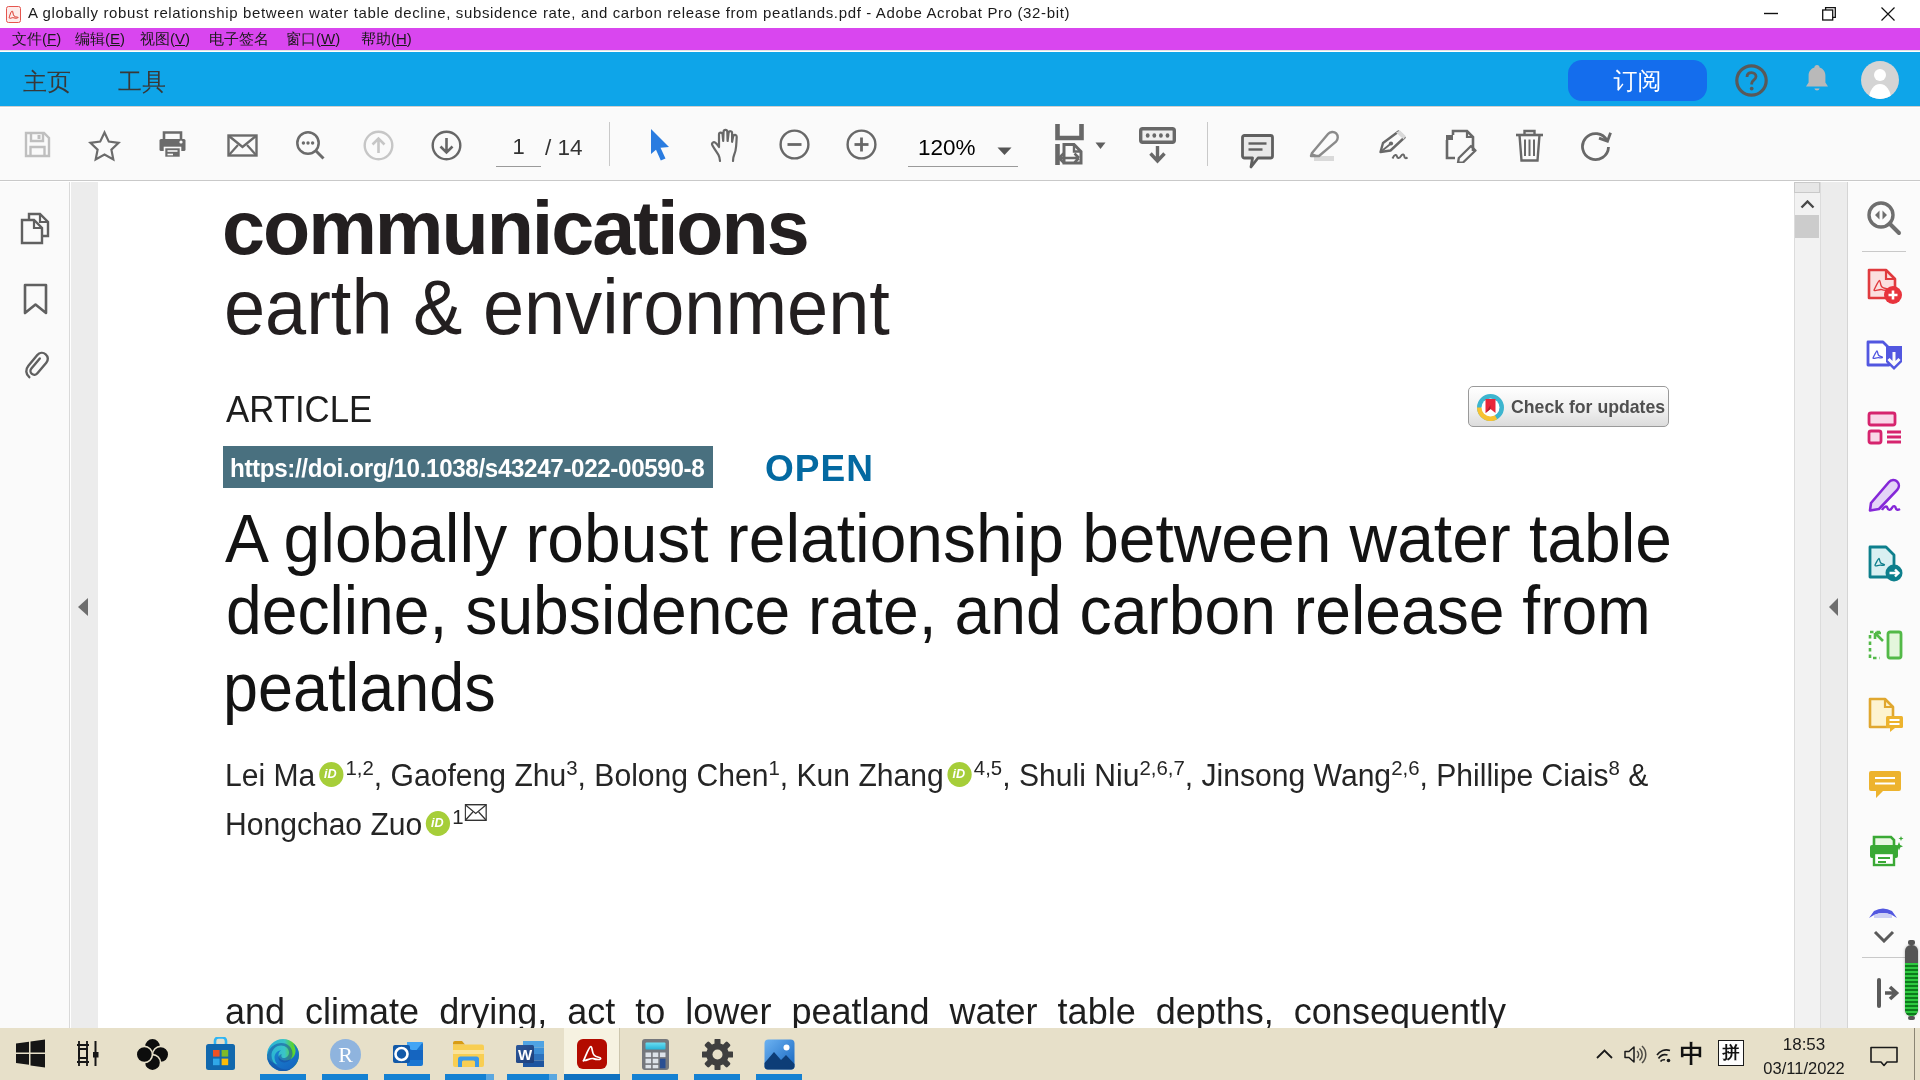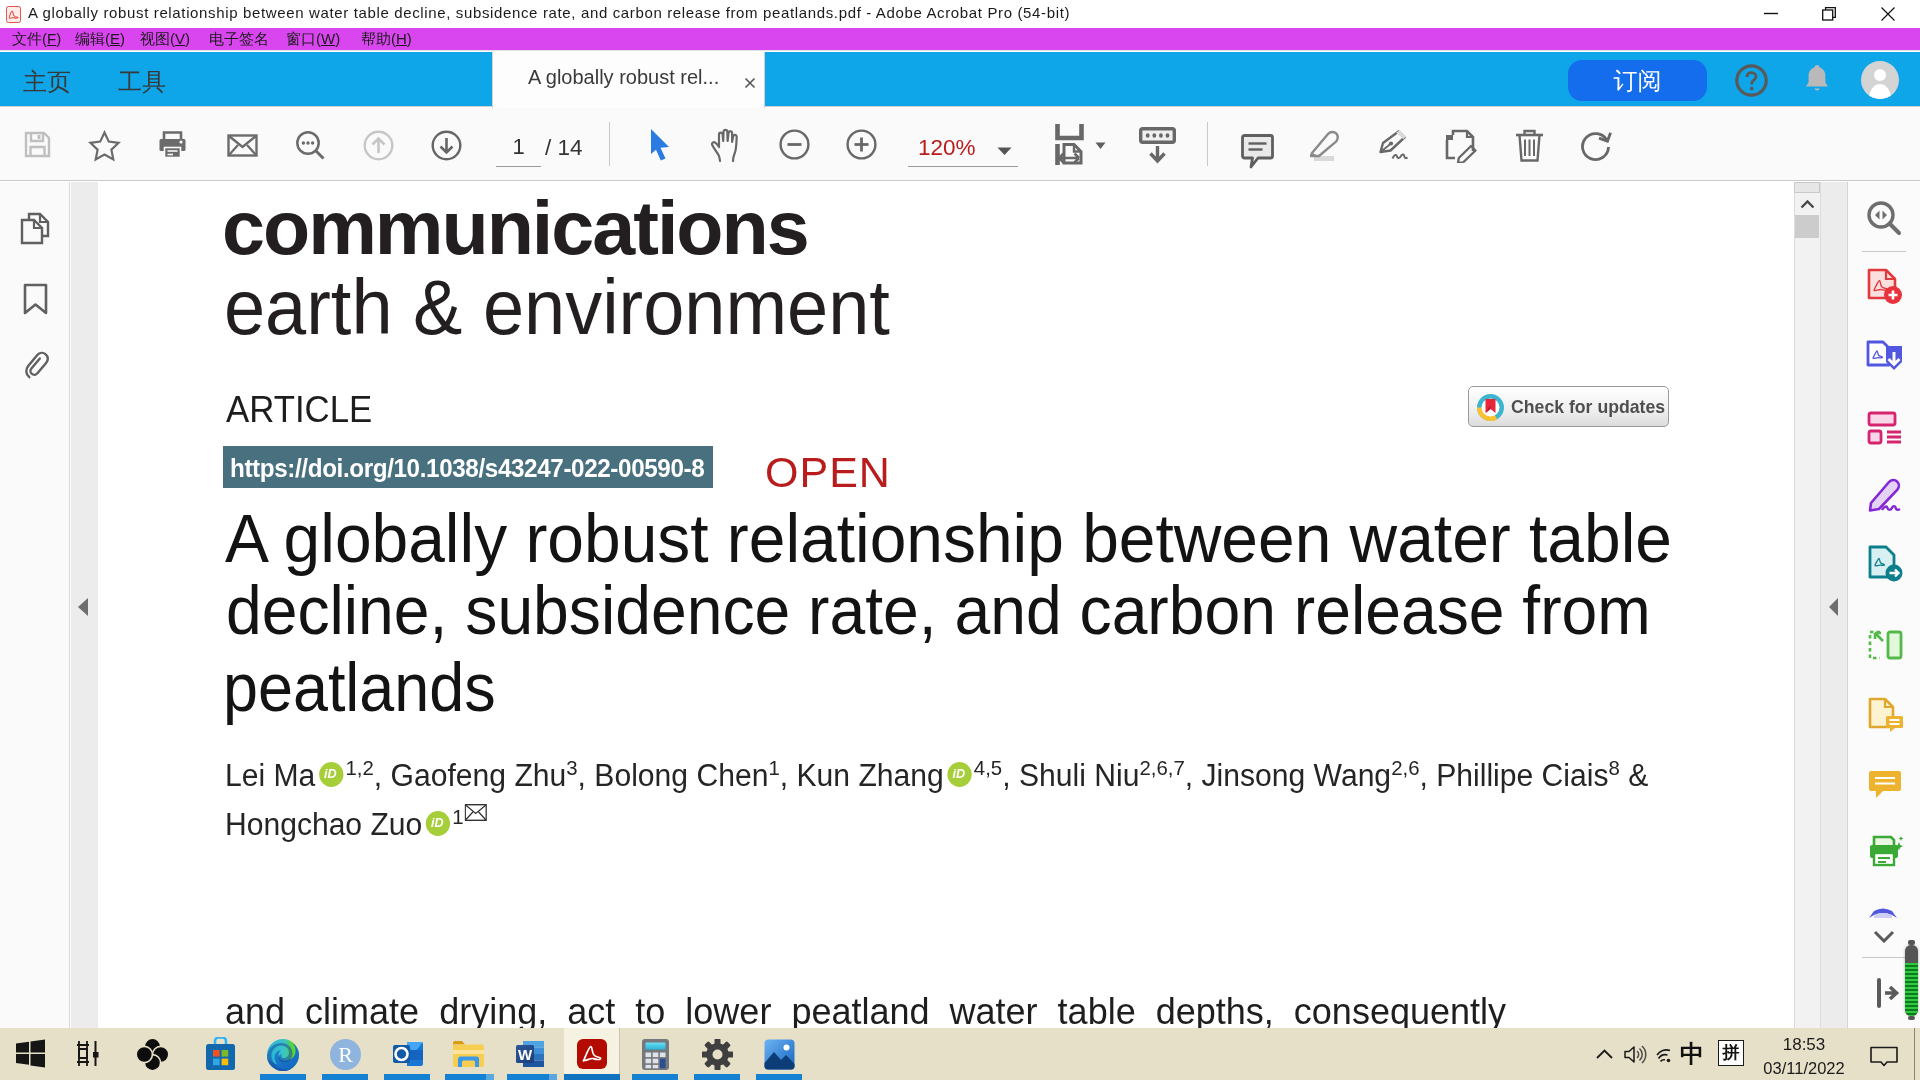--- a/index.html
+++ b/index.html
@@ -9,21 +9,21 @@
 .orcid::after{content:"iD";color:#fff;font-size:13px;font-weight:bold;position:absolute;left:5px;top:4px;font-style:italic}
 </style></head>
 <body>
 <div style="position:relative;width:1920px;height:1080px;background:#fff;overflow:hidden">
 
 <div class="abs" id="titlebar" style="left:0;top:0;width:1920px;height:28px;background:#ffffff">
   <svg class="abs" style="left:6px;top:6px" width="15" height="17" viewBox="0 0 15 17">
     <rect x="0.5" y="0.5" width="14" height="16" rx="2" fill="#fdecea" stroke="#e5554e"></rect>
     <path d="M3.2 11.5 C4 8.5 5.2 5 6.2 5 C7.2 5 6.6 8.8 8.3 10.2 C10 11.6 12 10.6 12 11.5 C12 12.4 9.4 12.4 7.8 11.8 C6.2 11.2 4.6 12.6 3.9 12.3 C3.2 12 3.1 11.8 3.2 11.5 Z" fill="none" stroke="#d93025" stroke-width="1"></path>
   </svg>
-  <div class="abs" style="left:28px;top:4px;font-size:15px;letter-spacing:0.64px;color:#1b1b1b;white-space:nowrap">A globally robust relationship between water table decline, subsidence rate, and carbon release from peatlands.pdf - Adobe Acrobat Pro (54-bit)</div>
+  <div class="abs" style="left:28px;top:4px;font-size:15px;letter-spacing:0.64px;color:#1b1b1b;white-space:nowrap">A globally robust relationship between water table decline, subsidence rate, and carbon release from peatlands.pdf - Adobe Acrobat Pro (32-bit)</div>
   <svg class="abs" style="left:1764px;top:12px" width="14" height="3" viewBox="0 0 14 3">
         <line x1="0" y1="1.5" x2="14" y2="1.5" stroke="#111" stroke-width="1.4"></line>
       </svg>
   <svg class="abs" style="left:1822px;top:7px" width="14" height="14" viewBox="0 0 14 14">
         <rect x="0.7" y="3" width="10" height="10" fill="none" stroke="#111" stroke-width="1.3"></rect>
         <path d="M3.6 3 V0.7 H13.3 V10.4 H11" fill="none" stroke="#111" stroke-width="1.3"></path>
       </svg>
   <svg class="abs" style="left:1881px;top:7px" width="14" height="14" viewBox="0 0 14 14">
         <path d="M0.5 0.5 L13.5 13.5 M13.5 0.5 L0.5 13.5" stroke="#111" stroke-width="1.2"></path>
       </svg>
@@ -34,26 +34,20 @@
   <span class="abs" style="left:75px;top:2px">编辑(<span style="text-decoration:underline">E</span>)</span>
   <span class="abs" style="left:140px;top:2px">视图(<span style="text-decoration:underline">V</span>)</span>
   <span class="abs" style="left:209px;top:2px">电子签名</span>
   <span class="abs" style="left:286px;top:2px">窗口(<span style="text-decoration:underline">W</span>)</span>
   <span class="abs" style="left:361px;top:2px">帮助(<span style="text-decoration:underline">H</span>)</span>
 </div>
 
 <div class="abs" id="tabrow" style="left:0;top:52px;width:1920px;height:55px;background:#0ea5e9;border-bottom:1px solid #cfcfcf">
   <span class="abs" style="left:23px;top:14px;font-size:24px;color:#383838">主页</span>
   <span class="abs" style="left:118px;top:14px;font-size:24px;color:#383838">工具</span>
-  <div class="abs" style="left:492px;top:0;width:273px;height:56px;background:#fdfdfd;border-left:1px solid #d2d2d2;border-right:1px solid #d2d2d2">
-    <span class="abs" style="left:35px;top:14px;font-size:20px;color:#3a3a3a">A globally robust rel...</span>
-    <svg class="abs" style="left:251px;top:25px" width="12" height="12" viewBox="0 0 12 12">
-          <path d="M1.5 1.5 L10.5 10.5 M10.5 1.5 L1.5 10.5" stroke="#555" stroke-width="1.6"></path>
-        </svg>
-  </div>
   <div class="abs" style="left:1568px;top:8px;width:139px;height:41px;background:#146ded;border-radius:14px;text-align:center;line-height:41px;font-size:24px;color:#fff">订阅</div>
   <svg class="abs" style="left:1735px;top:12px" width="33" height="33" viewBox="0 0 33 33">
         <circle cx="16.5" cy="16.5" r="14.7" fill="none" stroke="#595959" stroke-width="3.2"></circle>
         <path d="M12 13 C12 10.2 14 8.6 16.6 8.6 C19.2 8.6 21 10.3 21 12.6 C21 16 16.7 16.2 16.7 19.3 L16.7 20.5" fill="none" stroke="#595959" stroke-width="2.8"></path>
         <circle cx="16.7" cy="24.6" r="1.9" fill="#595959"></circle>
       </svg>
   <svg class="abs" style="left:1804px;top:11px" width="26" height="32" viewBox="0 0 26 32">
         <path d="M13 2 C14.6 2 15.6 3 15.6 4.6 C19 5.6 21.4 8.6 21.4 12.6 L21.4 19.5 L24 23.5 L2 23.5 L4.6 19.5 L4.6 12.6 C4.6 8.6 7 5.6 10.4 4.6 C10.4 3 11.4 2 13 2 Z" fill="#b9b9b9"></path>
         <path d="M10.4 25.5 a2.7 2.7 0 0 0 5.2 0 Z" fill="#b9b9b9"></path>
       </svg>
@@ -126,21 +120,21 @@
         <line x1="8.5" y1="15.5" x2="22.5" y2="15.5" stroke="#686868" stroke-width="2.8"></line>
       </svg>
 
   <svg class="abs" style="left:846px;top:21px" width="31" height="31" viewBox="0 0 31 31">
         <circle cx="15.5" cy="15.5" r="13.9" fill="none" stroke="#686868" stroke-width="2.4"></circle>
         <line x1="8.5" y1="15.5" x2="22.5" y2="15.5" stroke="#686868" stroke-width="2.8"></line>
         <line x1="15.5" y1="8.5" x2="15.5" y2="22.5" stroke="#686868" stroke-width="2.8"></line>
       </svg>
 
   <div class="abs" style="left:908px;top:23px;width:110px;height:36px;border-bottom:1.5px solid #9a9a9a"></div>
-  <div class="abs" style="left:918px;top:27px;font-size:22.5px;color:#b91c1c">120%</div>
+  <div class="abs" style="left:918px;top:27px;font-size:22.5px;color:#000000">120%</div>
   <svg class="abs" style="left:997px;top:39px" width="15" height="9" viewBox="0 0 15 9">
         <path d="M0.5 0.5 L7.5 8 L14.5 0.5 Z" fill="#555"></path>
       </svg>
 
   <svg class="abs" style="left:1054px;top:16px" width="31" height="41" viewBox="0 0 31 41">
     <path d="M3.5 0 V14 H27.5 V0" fill="none" stroke="#686868" stroke-width="4.6"></path>
     <path d="M3.5 20 V41" fill="none" stroke="#686868" stroke-width="4.6"></path>
     <path d="M10 20.5 H20 L27 27.5 V39 H10 Z" fill="#fafafa" stroke="#686868" stroke-width="3"></path>
     <path d="M20 20.5 V27.5 H27" fill="none" stroke="#686868" stroke-width="2.4"></path>
     <path d="M5 34 H25 M5 34 L9.5 29.5 M5 34 L9.5 38.5 M25 34 L20.5 29.5 M25 34 L20.5 38.5" fill="none" stroke="#686868" stroke-width="2.5"></path>
@@ -221,21 +215,21 @@
         <path d="M11 1 L1 10 L11 19 Z" fill="#6e6e6e"></path>
       </svg>
 
   <div class="abs" id="page" style="left:98px;top:0;width:1696px;height:847px;background:#ffffff;color:#191919">
 
     <div class="abs" style="left:124px;top:2px;font-size:76px;font-weight:bold;letter-spacing:-2px;color:#231f20;transform-origin:0 0;transform:scaleX(1.017)" id="logo1">communications</div>
     <div class="abs" style="left:126px;top:80px;font-size:78px;font-weight:400;color:#231f20;transform-origin:0 0;transform:scaleX(0.948)" id="logo2">earth &amp; environment</div>
     <div class="abs" style="left:128px;top:207px;font-size:37px;letter-spacing:0px;color:#1d1d1d;transform-origin:0 0;transform:scaleX(0.94)" id="article">ARTICLE</div>
     <div class="abs" style="left:125px;top:264px;width:490px;height:42px;background:#49707f"></div>
     <div class="abs" style="left:132px;top:272px;font-size:25px;font-weight:bold;color:#fff;letter-spacing:-0.4px;transform-origin:0 0;transform:scaleX(0.97)" id="doi">https://doi.org/10.1038/s43247-022-00590-8</div>
-    <div class="abs" style="left:667px;top:266px;font-size:43px;font-weight:normal;color:#b91c1c;letter-spacing:1px" id="open">OPEN</div>
+    <div class="abs" style="left:667px;top:266px;font-size:37px;font-weight:bold;color:#0369a1;letter-spacing:1px" id="open">OPEN</div>
 
     <div class="abs" style="left:1370px;top:204px;width:201px;height:41px;border:1px solid #9a9a9a;border-radius:5px;background:linear-gradient(#ffffff,#efefef 60%,#dcdcdc)">
       <svg class="abs" style="left:8px;top:7px" width="27" height="27" viewBox="0 0 27 27">
         <circle cx="13.5" cy="13.5" r="11" fill="none" stroke="#3db5cf" stroke-width="5"></circle>
         <path d="M2.5 13.5 a11 11 0 0 0 16.5 9.5" fill="none" stroke="#f8c231" stroke-width="5"></path>
         <circle cx="13.5" cy="13.5" r="9" fill="#fff"></circle>
         <path d="M8.5 5 h10 v14 l-5 -4 l-5 4 Z" fill="#e8273a"></path>
         <path d="M8.5 19 l5 -4 v-4 Z" fill="#b01f2e"></path>
       </svg>
       <div class="abs" style="left:42px;top:9px;font-size:19px;font-weight:bold;color:#4f4f4f;white-space:nowrap;transform-origin:0 0;transform:scaleX(0.93)">Check for updates</div>

